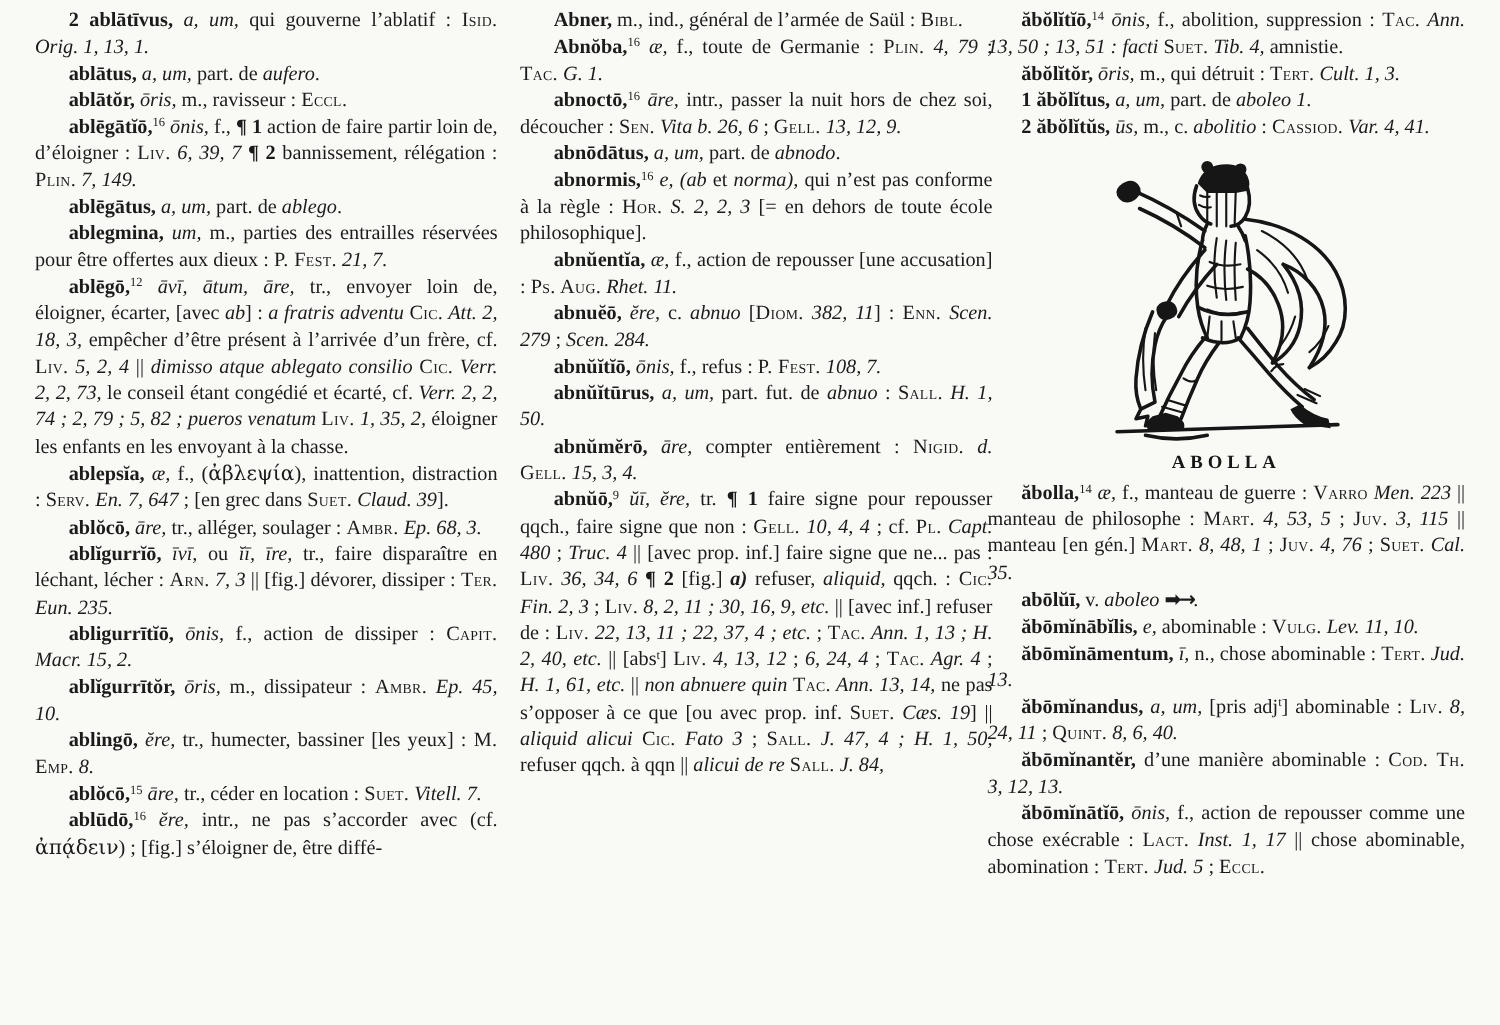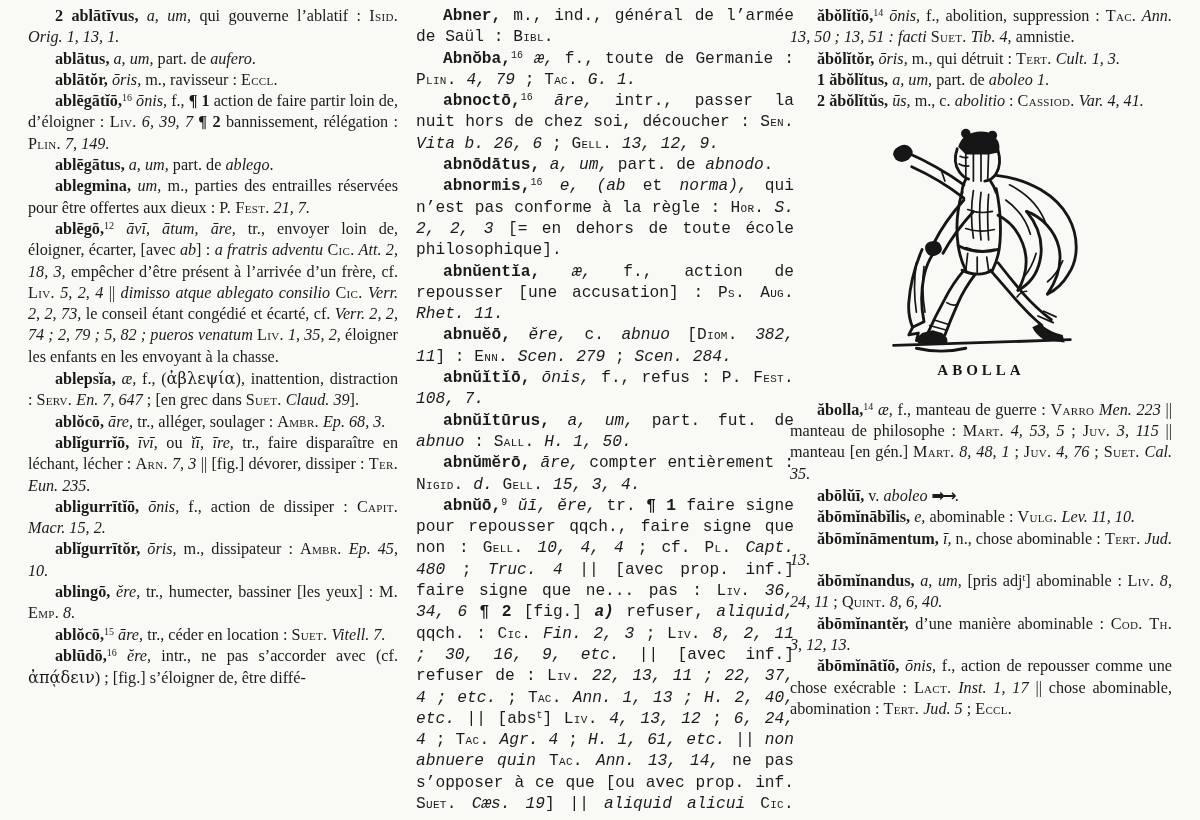--- a/index.html
+++ b/index.html
@@ -4,32 +4,32 @@
 <style>
   html,body{margin:0;padding:0;}
   body{
     width:1200px;height:820px;position:relative;overflow:hidden;
     background:#f9f9f6;
     font-family:"Liberation Serif","DejaVu Serif",serif;
     font-size:16.2px;line-height:21.3px;color:#1b1b1b;
   }
   .col{position:absolute;top:6px;height:812px;overflow:hidden;text-align:justify;}
   #col1{left:28px;width:370px;}
-  #col2{left:416px;width:378px;font-family:Liberation Mono, monospace;}
+  #col2{left:416px;width:378px;}
   #col3{left:790px;width:382px;}
   p.entry{margin:0;text-indent:27px;text-align:justify;}
   .s-n{font-style:normal;}
   .s-b{font-weight:700;}
   .s-i{font-style:italic;}
   .s-bi{font-weight:700;font-style:italic;}
   .s-sc{font-variant:small-caps;letter-spacing:.3px;}
   .s-sup{font-size:10px;vertical-align:5px;line-height:0;}
   .s-g{font-family:"DejaVu Serif",serif;}
   .s-arr{font-family:"DejaVu Sans",sans-serif;font-weight:700;letter-spacing:-2px;}
-  figure.abolla{margin:8px auto 18px;width:240px;text-align:center;text-indent:0;}
+  figure.abolla{margin:8px auto 2px;width:240px;text-align:center;text-indent:0;}
   figure.abolla svg{display:block;margin:0 auto;}
   figcaption{
     font-weight:700;letter-spacing:4px;font-size:15px;margin-top:2px;
     text-align:center;color:#161616;
   }
   .stroke{fill:none;stroke:#161616;stroke-width:3;stroke-linecap:round;stroke-linejoin:round;}
   .thin{fill:none;stroke:#161616;stroke-width:1.8;stroke-linecap:round;}
   .solid{fill:#161616;stroke:none;}
 </style>
 </head>

